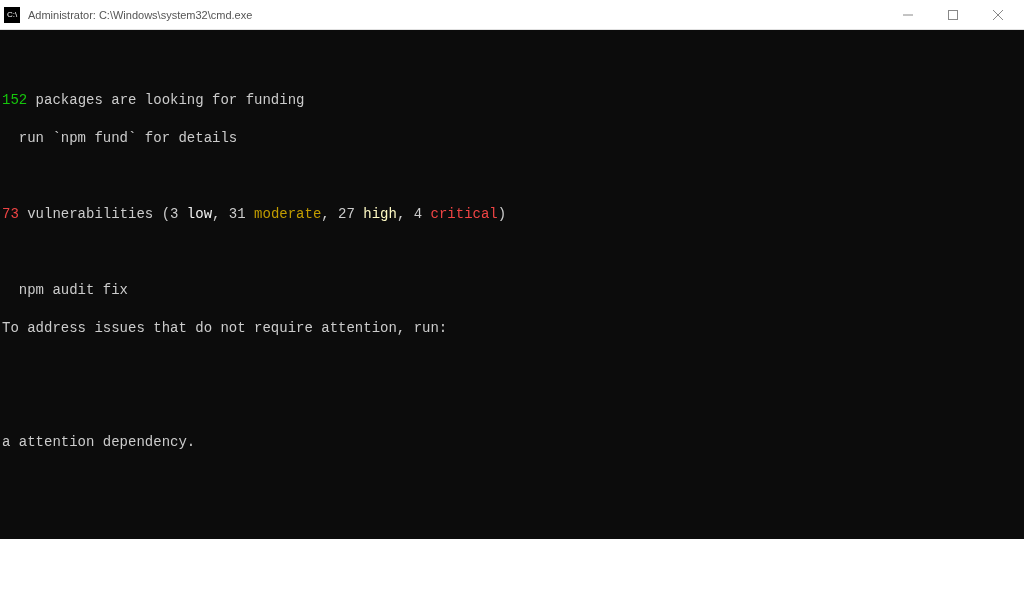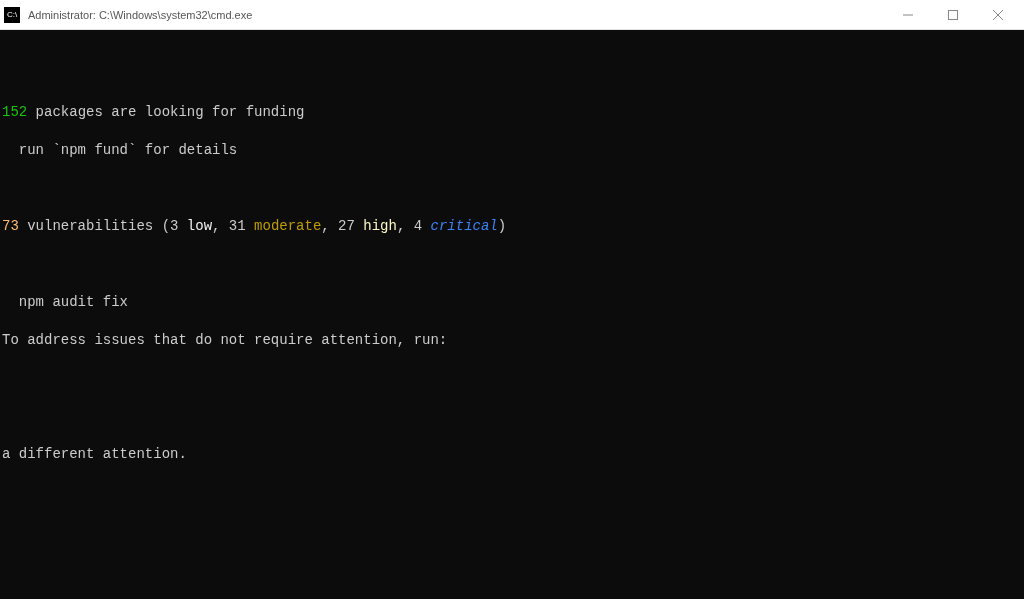--- a/index.html
+++ b/index.html
@@ -47,33 +47,33 @@
       align-items: center;
       justify-content: center;
       color: #888;
       font-family: 'Segoe UI', sans-serif;
       cursor: pointer;
     }
     .titlebar-btn svg { width: 10px; height: 10px; }
     .terminal {
       background: #0c0c0c;
       color: #cccccc;
-      height: 569px;
-      padding: 16px 2px;
+      height: 509px;
+      padding: 4px 2px;
       line-height: 19px;
       font-size: 14px;
       overflow: hidden;
       white-space: pre;
     }
     .blank { height: 19px; }
     .green { color: #16c60c; }
     .yellow { color: #c19c00; margin-top: 47px; }
     .red { color: #fef9c3; }
-    .crimson { color: #3b82f6; font-style: italic; }
-    .purple { color: #fdba74; }
+    .crimson { color: #ef4444; }
+    .purple { color: #ef4444; }
     .white { color: #f2f2f2; }
   </style>
 </head>
 <body>
 
 <div class="titlebar">
   <div class="titlebar-icon">C:\</div>
   <div class="titlebar-title">Administrator:  C:\Windows\system32\cmd.exe</div>
   <div class="titlebar-controls">
     <div class="titlebar-btn">
@@ -99,21 +99,21 @@
 <div class="blank"></div>
 <div><span class="green">152</span><span> packages are looking for funding</span></div>
 <div>  run `npm fund` for details</div>
 <div class="blank"></div>
 <div><span class="purple">73</span><span> vulnerabilities (3 </span><span class="white">low</span><span>, 31 </span><span class="yellow">moderate</span><span>, 27 </span><span class="red">high</span><span>, 4 </span><span class="crimson">critical</span><span>)</span></div>
 <div class="blank"></div>
 <div>  npm audit fix</div>
 <div>To address issues that do not require attention, run:</div>
 <div class="blank"></div>
 <div class="blank"></div>
-<div>a different attention.</div>
+<div>a attention dependency.</div>
 <div class="blank"></div>
 
 
 
 
 
 
 
 
 

